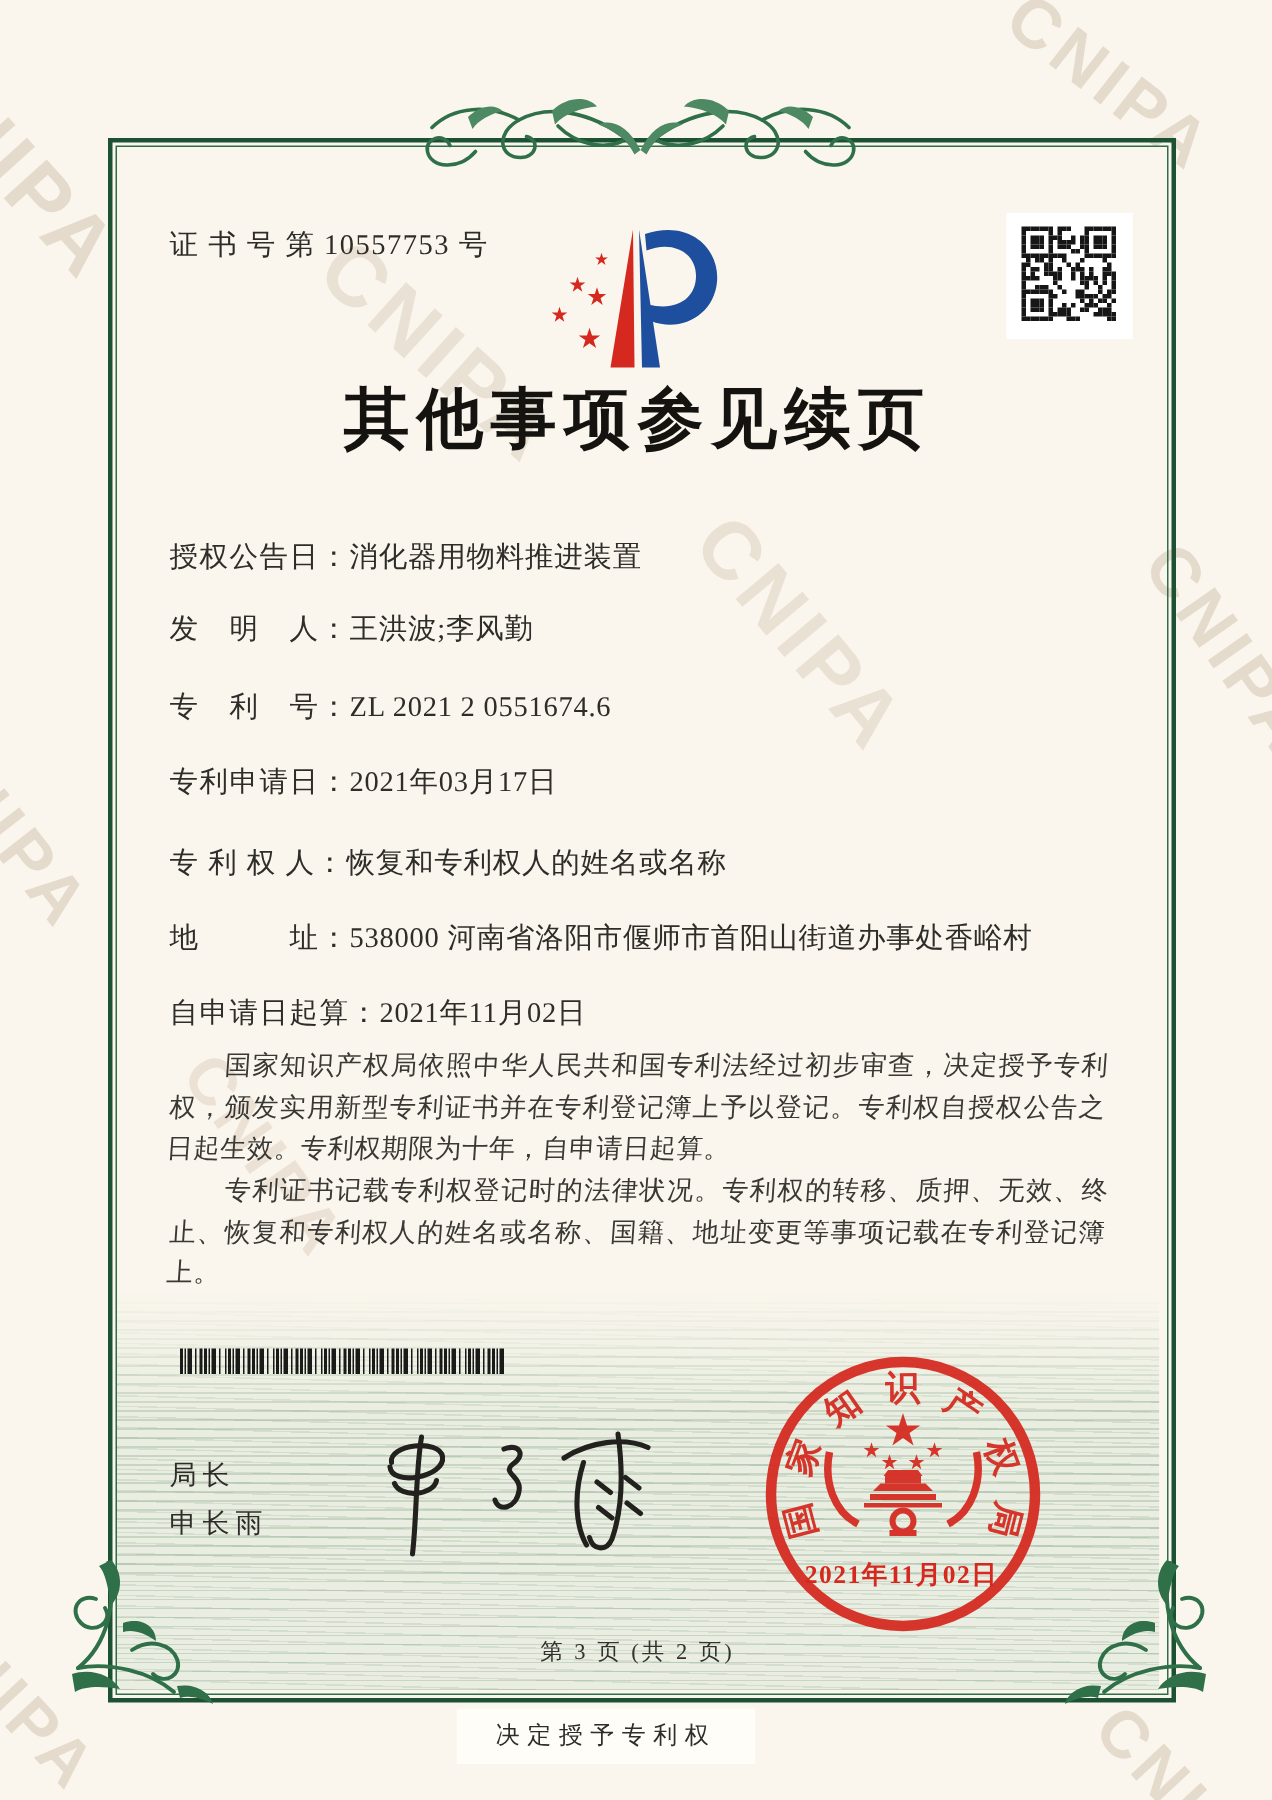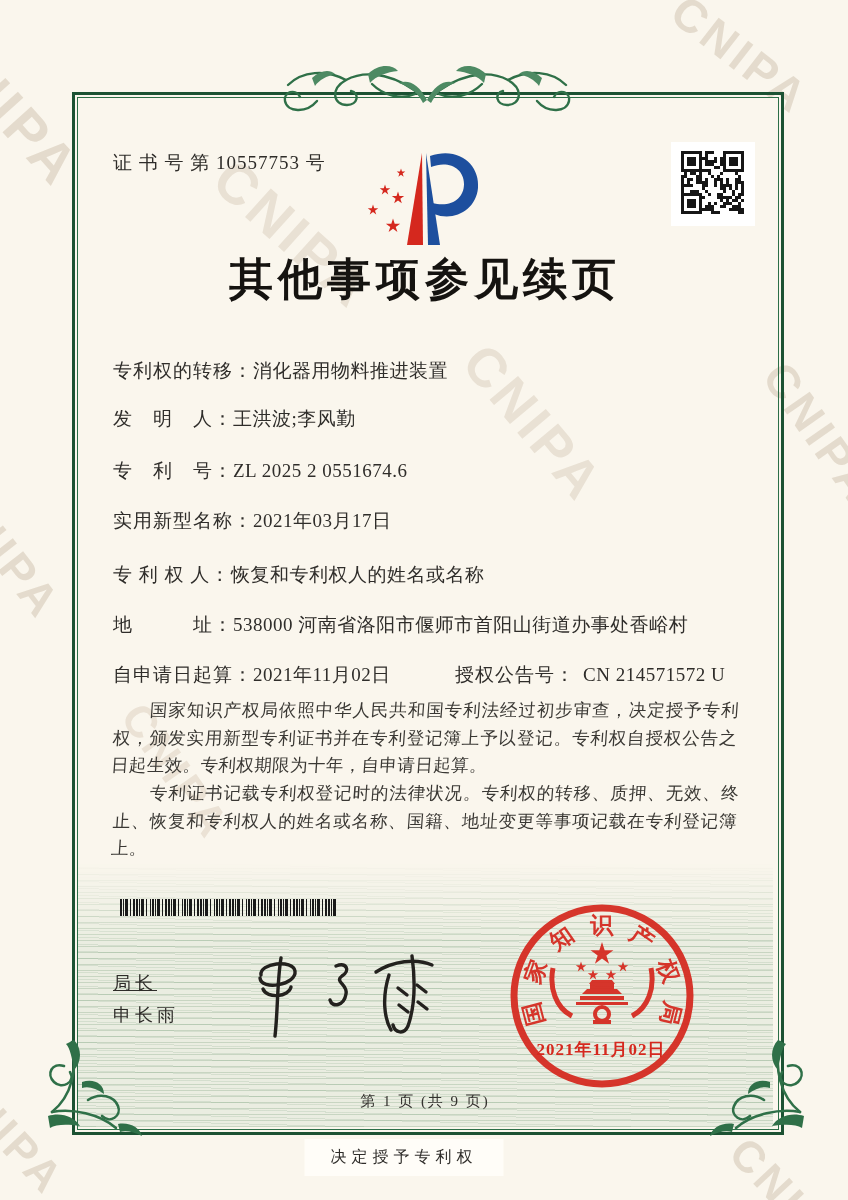--- a/index.html
+++ b/index.html
@@ -48,21 +48,21 @@
   .pair2{position:absolute;left:342px;top:0;}
 
   
   .body-text{left:113px;top:697px;width:624px;font-size:17.5px;line-height:27.5px;
       color:#3a3834;text-align:justify;letter-spacing:0.4px;}
   .body-text p{margin:0;text-indent:2em;transform:skewX(-4deg);}
 
   
   .barcode{left:120px;top:899px;width:218px;height:17px;}
   .barcode i{position:absolute;top:0;bottom:0;background:#1a1a1a;}
-  .officer-title{left:113px;top:971px;font-size:18px;letter-spacing:4px;text-decoration:underline;}
+  .officer-title{left:113px;top:971px;font-size:18px;letter-spacing:4px;}
   .officer-name{left:113px;top:1003px;font-size:18px;letter-spacing:4px;}
   .signature{left:248px;top:948px;}
   .seal{left:508px;top:902px;opacity:0.93;}
   .seal-date{left:501px;top:1038px;width:200px;text-align:center;font-size:17px;
       color:#d5281e;font-weight:700;letter-spacing:1px;white-space:nowrap;}
   .page-num{left:75px;top:1092px;width:700px;text-align:center;font-size:15px;
       letter-spacing:2px;color:#33312e;}
   .cont-note{left:404px;top:1139px;transform:translateX(-50%);background:#fffdf8;
       padding:8px 26px;font-size:16px;letter-spacing:5px;color:#2f2d2a;white-space:nowrap;}
 
@@ -392,40 +392,39 @@
       <i style="left:33px;top:60px"></i>
       <i style="left:36px;top:60px"></i>
       <i style="left:57px;top:60px"></i>
       <i style="left:60px;top:60px"></i>
     </div>
 </div>
 
 <div class="abs title">其他事项参见续页</div>
 
 <div class="frow" style="top:358px">
-  <span class="flabel">专利权的转移：</span><span class="fvalue">消化器用物料推进装置</span>
+  <span class="flabel">授权公告日：</span><span class="fvalue">消化器用物料推进装置</span>
 </div>
 <div class="frow" style="top:406px">
   <span class="flabel">发　明　人：</span><span class="fvalue">王洪波;李风勤</span>
 </div>
 <div class="frow" style="top:458px">
-  <span class="flabel">专　利　号：</span><span class="fvalue">ZL 2025 2 0551674.6</span>
+  <span class="flabel">专　利　号：</span><span class="fvalue">ZL 2021 2 0551674.6</span>
 </div>
 <div class="frow" style="top:508px">
-  <span class="flabel">实用新型名称：</span><span class="fvalue">2021年03月17日</span>
+  <span class="flabel">专利申请日：</span><span class="fvalue">2021年03月17日</span>
 </div>
 <div class="frow" style="top:562px">
   <span class="flabel">专 利 权 人：</span><span class="fvalue">恢复和专利权人的姓名或名称</span>
 </div>
 <div class="frow" style="top:612px">
   <span class="flabel">地　　　址：</span><span class="fvalue">538000 河南省洛阳市偃师市首阳山街道办事处香峪村</span>
 </div>
 <div class="frow" style="top:662px">
   <span class="flabel">自申请日起算：</span><span class="fvalue">2021年11月02日</span>
-  <span class="pair2"><span class="flabel" style="min-width:0;margin-right:8px">授权公告号：</span><span class="fvalue">CN 214571572 U</span></span>
 </div>
 
 <div class="abs body-text">
   <p>国家知识产权局依照中华人民共和国专利法经过初步审查，决定授予专利权，颁发实用新型专利证书并在专利登记簿上予以登记。专利权自授权公告之日起生效。专利权期限为十年，自申请日起算。</p>
   <p>专利证书记载专利权登记时的法律状况。专利权的转移、质押、无效、终止、恢复和专利权人的姓名或名称、国籍、地址变更等事项记载在专利登记簿上。</p>
 </div>
 
 <div class="abs barcode">
     <i style="left:0px;width:2px"></i>
     <i style="left:3px;width:1px"></i>
@@ -535,14 +534,14 @@
     <rect x="-22" y="6" width="44" height="4"></rect>
     <rect x="-26" y="12" width="52" height="3"></rect>
     <circle cx="0" cy="24" r="7" fill="none" stroke="#d5281e" stroke-width="4"></circle>
     <path d="M-30,26 C-46,18 -53,-2 -49,-22" fill="none" stroke="#d5281e" stroke-width="5"></path>
     <path d="M30,26 C46,18 53,-2 49,-22" fill="none" stroke="#d5281e" stroke-width="5"></path>
     <rect x="-9" y="30" width="18" height="4"></rect>
   </g>
 </svg>
 <div class="abs seal-date">2021年11月02日</div>
 
-<div class="abs page-num">第 1 页 (共 9 页)</div>
+<div class="abs page-num">第 3 页 (共 2 页)</div>
 <div class="abs cont-note">决定授予专利权</div>
 
 </body></html>

